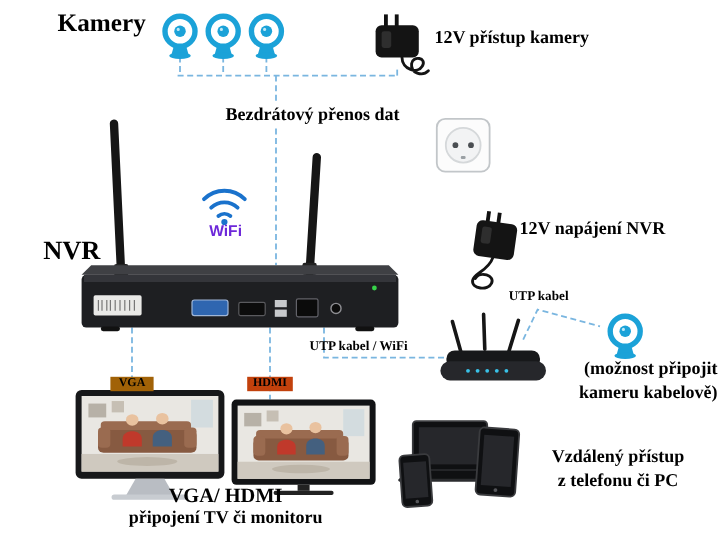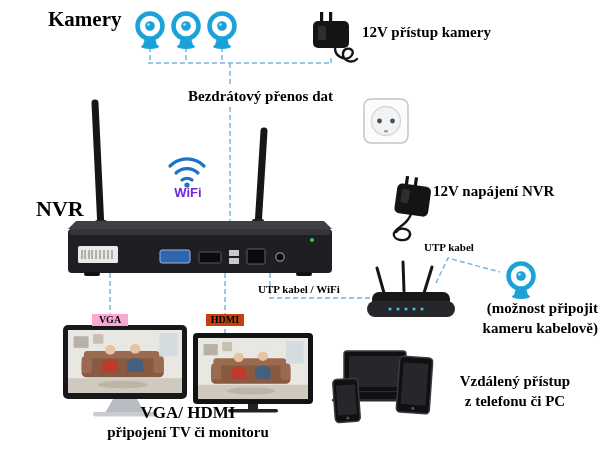--- a/index.html
+++ b/index.html
@@ -12,21 +12,21 @@
   #lbl-power-camera{ left:362px; top:24px;  font-size:15px; }
   #lbl-wireless    { left:188px; top:88px;  font-size:15px; }
   #lbl-nvr         { left:36px;  top:196px; font-size:22px; }
   #lbl-wifi        { left:166px; top:186px; width:44px; text-align:center; font-size:13px;
                      color:#6d28d9; font-family:"Liberation Sans", sans-serif; }
   #lbl-power-nvr   { left:433px; top:183px; font-size:15px; }
   #lbl-utp         { left:424px; top:241px; font-size:11px; }
   #lbl-utp-wifi    { left:258px; top:283px; font-size:11px; }
   #lbl-wired1      { left:440px; top:300px; width:158px; text-align:right; font-size:15px; }
   #lbl-wired2      { left:440px; top:320px; width:158px; text-align:right; font-size:15px; }
-  #lbl-vga         { left:92px;  top:314px; width:36px; text-align:center; font-size:10px; background:#f9a8d4; }
+  #lbl-vga         { left:92px;  top:314px; width:36px; text-align:center; font-size:10px; background:#a16207; }
   #lbl-hdmi        { left:206px; top:314px; width:38px; text-align:center; font-size:10px; background:#c2410c; }
   #lbl-bottom-title{ left:118px; top:403px; width:140px; text-align:center; font-size:17px; }
   #lbl-bottom-sub  { left:93px;  top:424px; width:190px; text-align:center; font-size:15px; }
   #lbl-remote1     { left:436px; top:373px; width:158px; text-align:center; font-size:15px; }
   #lbl-remote2     { left:436px; top:393px; width:158px; text-align:center; font-size:15px; }
 </style>
 </head>
 <body>
 
 <div class="canvas">

